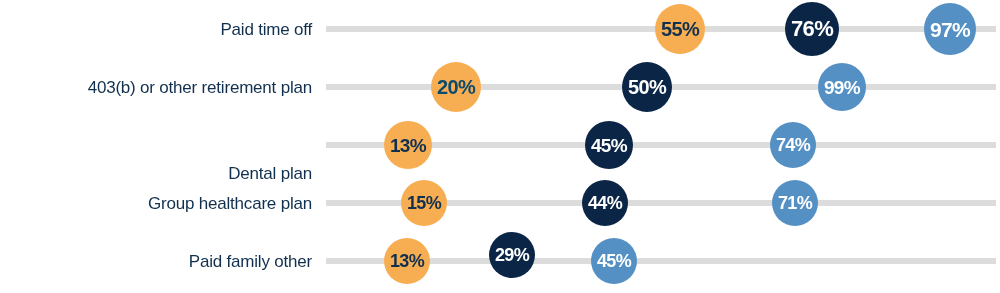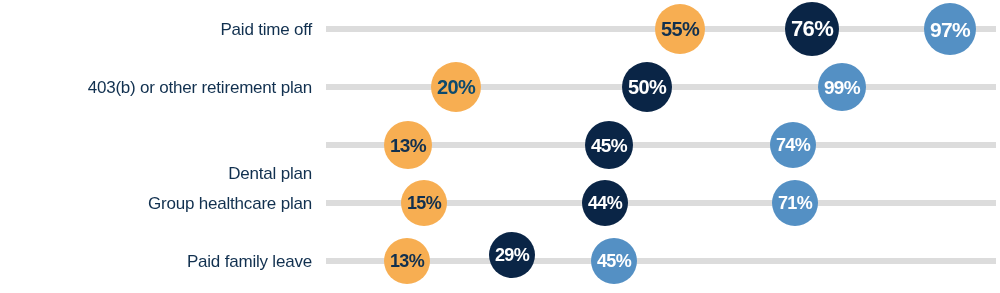--- a/index.html
+++ b/index.html
@@ -70,21 +70,21 @@
       <div class="row-line" style="top: 87px; background: rgb(220, 220, 220);"></div>
       <div class="row-line" style="top: 145px; background: rgb(220, 220, 220);"></div>
       <div class="row-line" style="top: 203px; background: rgb(220, 220, 220);"></div>
       <div class="row-line" style="top: 261px; background: rgb(220, 220, 220);"></div>
     </div>
   <div id="labels-layer">
       <div class="cat-label" style="top: 29px; color: rgb(17, 48, 79);">Paid time off</div>
       <div class="cat-label" style="top: 87px; color: rgb(17, 48, 79);">403(b) or other retirement plan</div>
       <div class="cat-label" style="top: 145px; color: rgb(17, 48, 79); margin-top: 28px;">Dental plan</div>
       <div class="cat-label" style="top: 203px; color: rgb(17, 48, 79);">Group healthcare plan</div>
-      <div class="cat-label" style="top: 261px; color: rgb(17, 48, 79);">Paid family leave</div>
+      <div class="cat-label" style="top: 261px; color: rgb(17, 48, 79);">Paid family other</div>
     </div>
   <div id="points-layer">
       <div class="bubble s-orange" title="Paid time off — 55%" style="left: 680px; top: 29px; width: 50px; height: 50px; background: rgb(247, 174, 82); color: rgb(17, 48, 79); font-size: 20px;">
         <span>55%</span>
       </div>
       <div class="bubble s-navy" title="Paid time off — 76%" style="left: 812px; top: 29px; width: 54px; height: 54px; background: rgb(10, 37, 70); color: rgb(255, 255, 255); font-size: 22px;">
         <span>76%</span>
       </div>
       <div class="bubble s-blue" title="Paid time off — 97%" style="left: 950px; top: 29px; width: 52px; height: 52px; background: rgb(84, 144, 196); color: rgb(255, 255, 255); font-size: 21px;">
         <span>97%</span>

